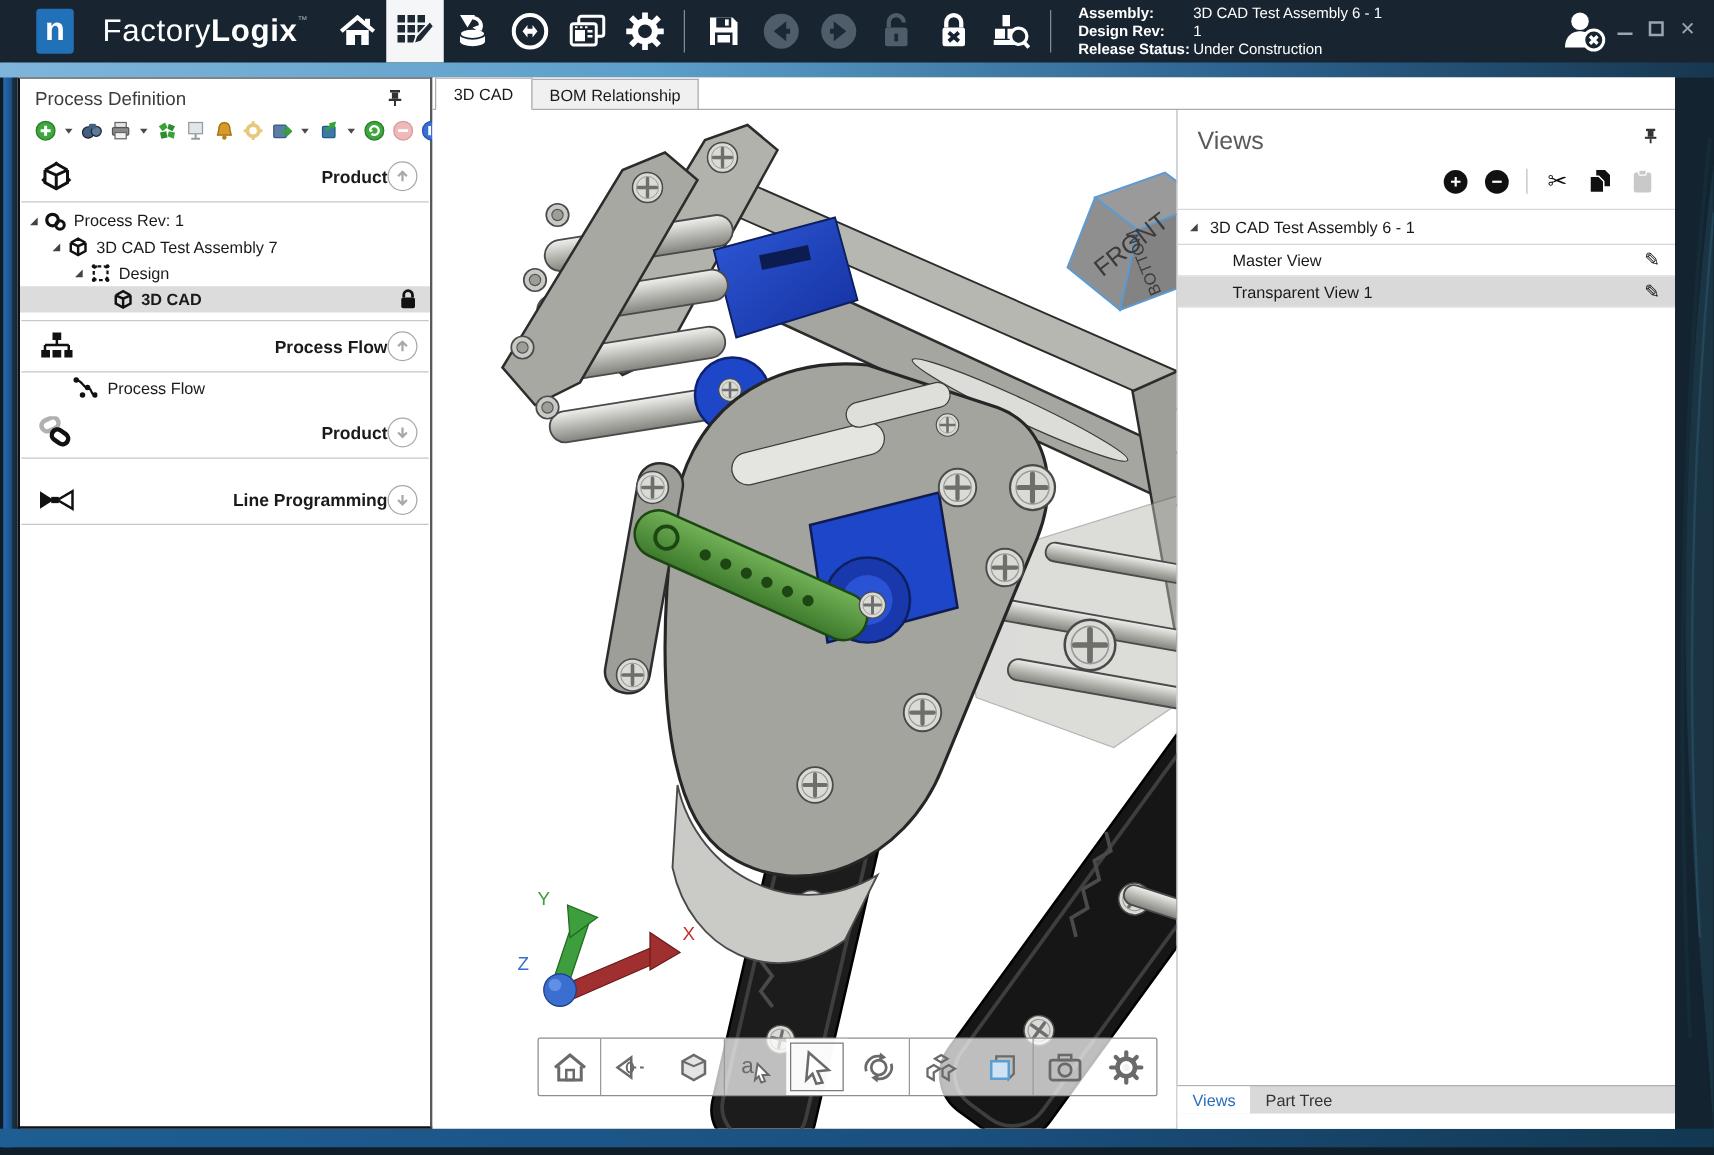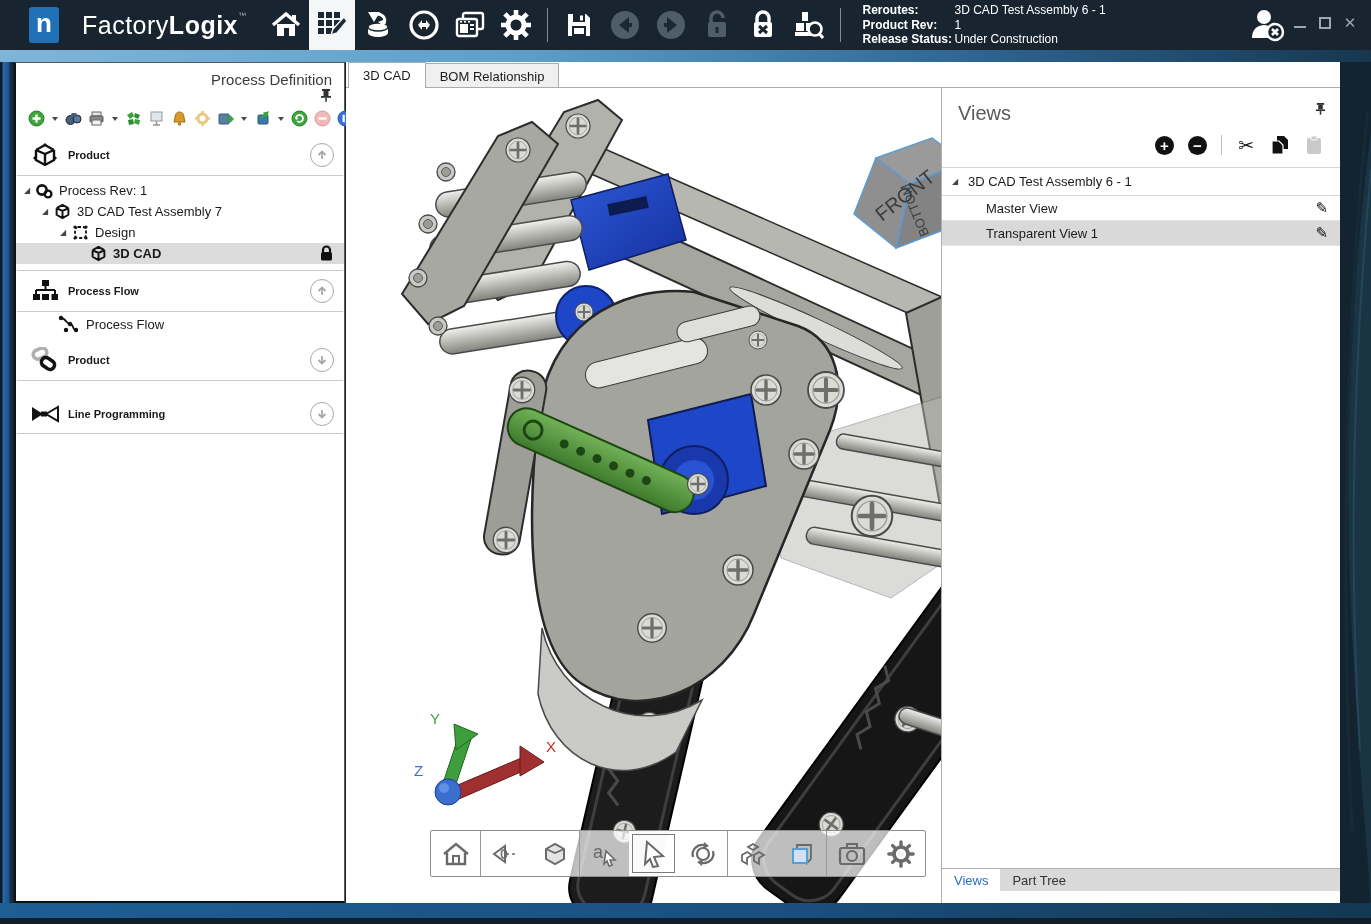--- a/index.html
+++ b/index.html
@@ -36,28 +36,28 @@
 
   
   .accent-strip { position:absolute; left:0; top:50px; width:1371px; height:12px;
     background:linear-gradient(90deg,#7fb5da,#5c9fca 38%,#2d6390 72%,#17374f); }
 
   
   .left-panel { position:absolute; left:14px; top:62px; width:331px; height:841px; background:#fff; border:1px solid #5a5a5a; border-left:2px solid #111; border-bottom:2px solid #111; }
   .main-area { position:absolute; left:346px; top:62px; width:994px; height:841px; background:#fff; border-bottom:2px solid #111; }
 
   
-  .lp-header { display:flex; align-items:flex-end; justify-content:space-between; padding:8px 12px 2px 12px;flex-direction:column; }
+  .lp-header { display:flex; align-items:flex-start; justify-content:space-between; padding:8px 22px 2px 12px; }
   .lp-title { font-size:15px; color:#3c3c3c; }
   .lp-toolbar { display:flex; align-items:center; gap:6px; padding:6px 10px 8px 12px; }
   .mini-ico { width:17px; height:17px; display:flex; align-items:center; justify-content:center; }
   .mini-caret { width:0; height:0; border-left:3.5px solid transparent; border-right:3.5px solid transparent; border-top:4px solid #4a4a4a; margin:0 1px; }
   .sec-header { display:flex; align-items:center; padding:7px 10px 7px 14px; }
   .sec-ico { width:30px; display:flex; justify-content:center; margin-right:8px; }
-  .sec-label { font-size:11px; font-weight:bold; color:#1a1a1a; flex:1; }
+  .sec-label { font-size:14px; font-weight:bold; color:#1a1a1a; flex:1;text-align:right; }
   .sec-divider { height:1px; background:#c8c8c8; margin:0 1px; }
   .circ-arrow { width:24px; height:24px; border:1.6px solid #a8a8a8; border-radius:50%; display:flex; align-items:center; justify-content:center; }
   .tree { padding:4px 0 6px 0; }
   .trow { display:flex; align-items:center; height:21px; font-size:13px; color:#1a1a1a; position:relative; }
   .trow .caret { font-family:"DejaVu Sans",sans-serif; font-size:8px; color:#444; width:10px; }
   .trow .t-ico { width:20px; display:flex; justify-content:center; margin-right:5px; }
   .trow.selected { background:#dcdcdc; font-weight:bold; }
   .lock-right { position:absolute; right:10px; top:2px; }
   .pf-child { display:flex; align-items:center; height:24px; font-size:13px; color:#1a1a1a; padding-left:42px; }
 
@@ -245,22 +245,22 @@
           <rect x="1" y="22" width="22" height="4" fill="#fff"></rect>
           <circle cx="21" cy="19" r="6.5" fill="#18242f" stroke="#fff" stroke-width="2.6"></circle>
           <line x1="25.5" y1="24" x2="29" y2="28" stroke="#fff" stroke-width="3"></line>
         </svg>
       </div>
 
       <div class="tb-sep"></div>
     </div>
 
     <div class="tb-info">
-      <div><b>Reroutes:</b><span>3D CAD Test Assembly 6 - 1</span></div>
-      <div><b>Product Rev:</b><span>1</span></div>
+      <div><b>Assembly:</b><span>3D CAD Test Assembly 6 - 1</span></div>
+      <div><b>Design Rev:</b><span>1</span></div>
       <div><b>Release Status:</b><span>Under Construction</span></div>
     </div>
 
     <div class="user-zone">
       <svg width="36" height="34" viewBox="0 0 36 34">
         <circle cx="13" cy="9" r="7" fill="#fff"></circle>
         <path d="M1,30 C1,20 8,17 13,17 C18,17 25,20 25,30 Z" fill="#fff"></path>
         <circle cx="24" cy="24" r="8" fill="#18242f" stroke="#fff" stroke-width="2.4"></circle>
         <path d="M21,21 L27,27 M27,21 L21,27" stroke="#fff" stroke-width="2.6"></path>
       </svg>

